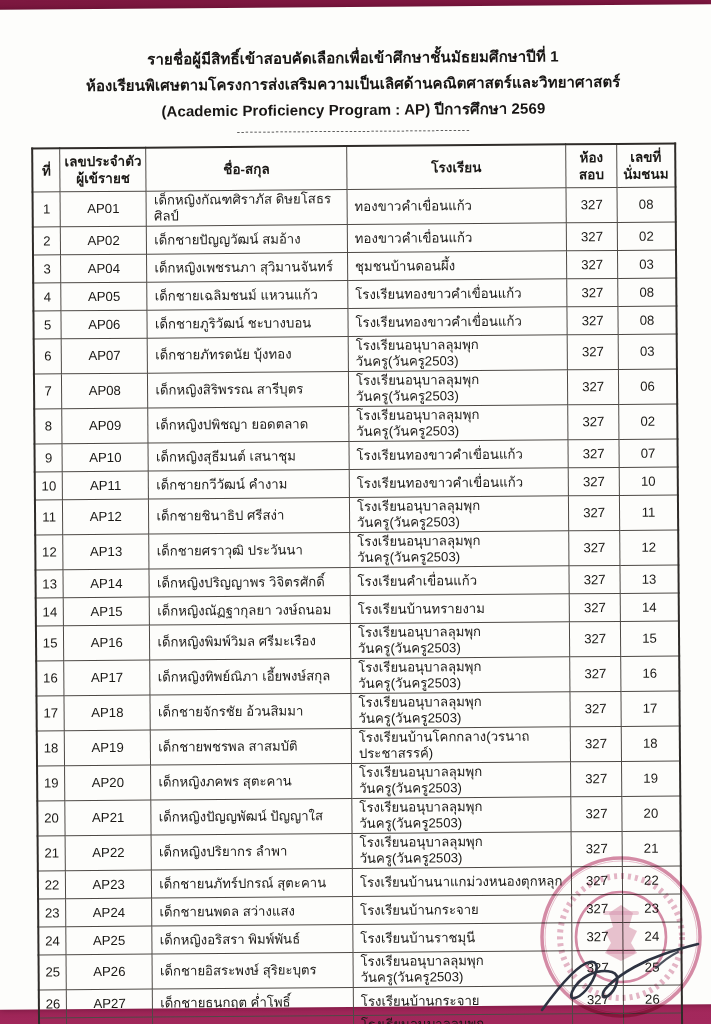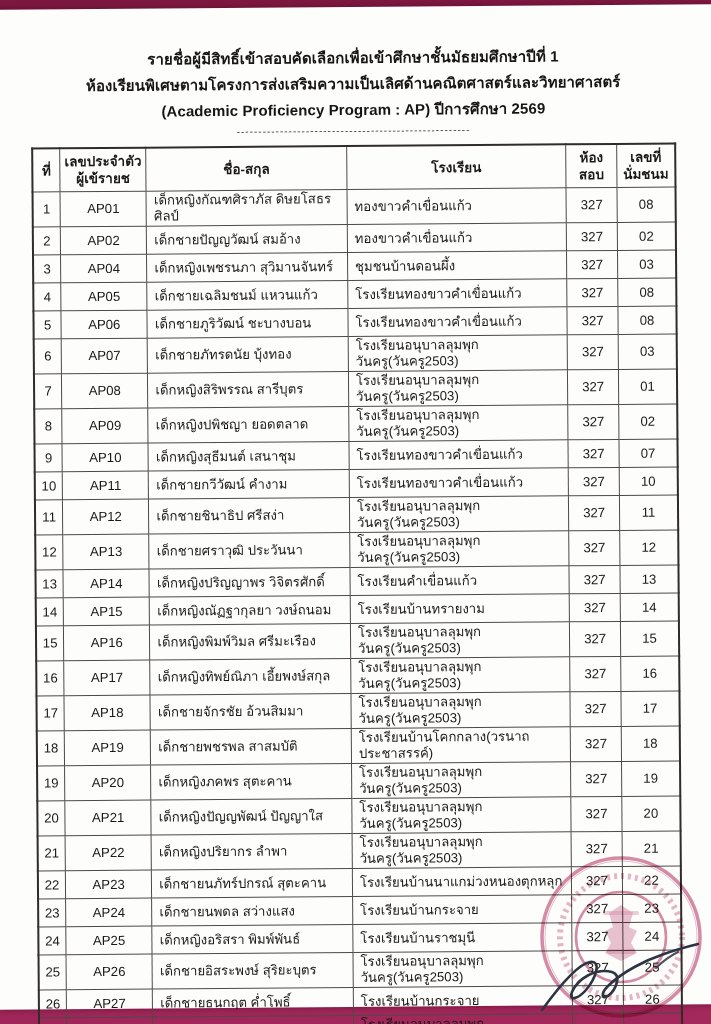--- a/index.html
+++ b/index.html
@@ -132,21 +132,21 @@
             <td class="tl">โรงเรียนอนุบาลลุมพุกวันครู(วันครู2503)</td>
             <td class="tc">327</td>
             <td class="tc">03</td>
           </tr>
           <tr>
             <td class="tc">7</td>
             <td class="tc">AP08</td>
             <td class="tl">เด็กหญิงสิริพรรณ  สารีบุตร</td>
             <td class="tl">โรงเรียนอนุบาลลุมพุกวันครู(วันครู2503)</td>
             <td class="tc">327</td>
-            <td class="tc">01</td>
+            <td class="tc">06</td>
           </tr>
           <tr>
             <td class="tc">8</td>
             <td class="tc">AP09</td>
             <td class="tl">เด็กหญิงปพิชญา  ยอดตลาด</td>
             <td class="tl">โรงเรียนอนุบาลลุมพุกวันครู(วันครู2503)</td>
             <td class="tc">327</td>
             <td class="tc">02</td>
           </tr>
           <tr>

